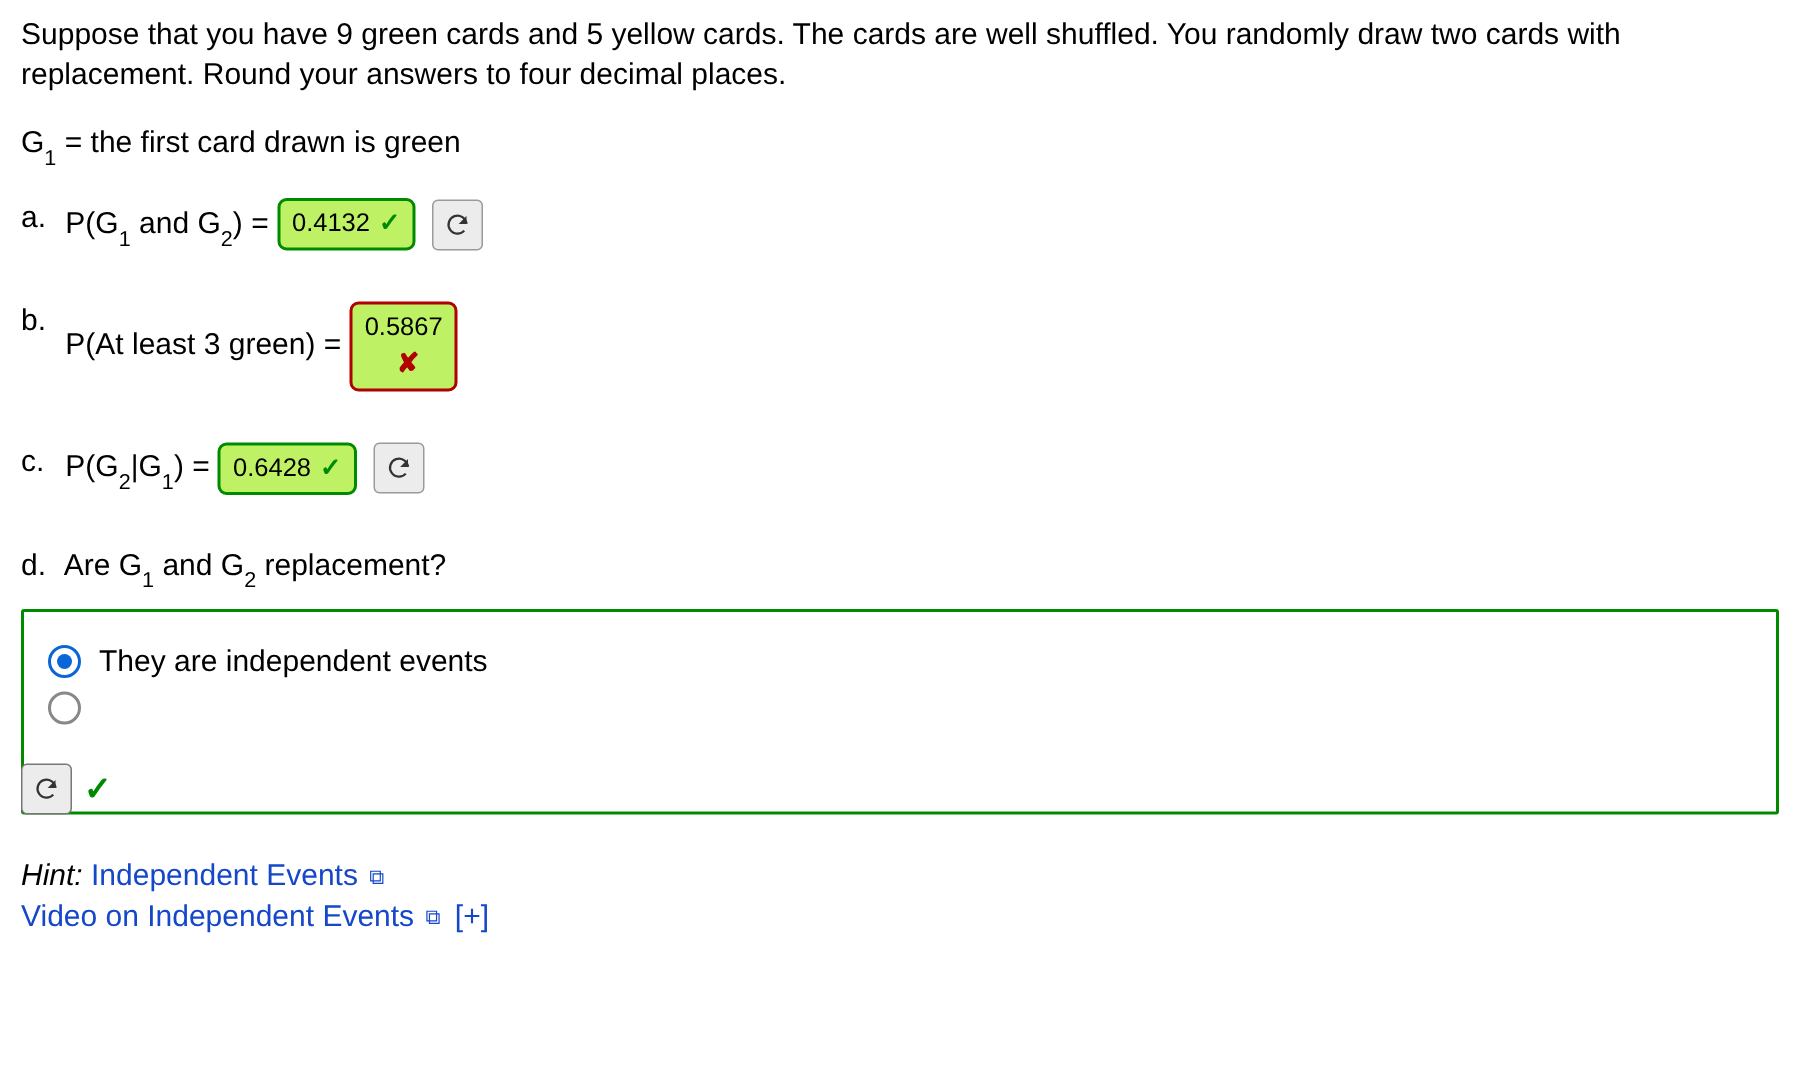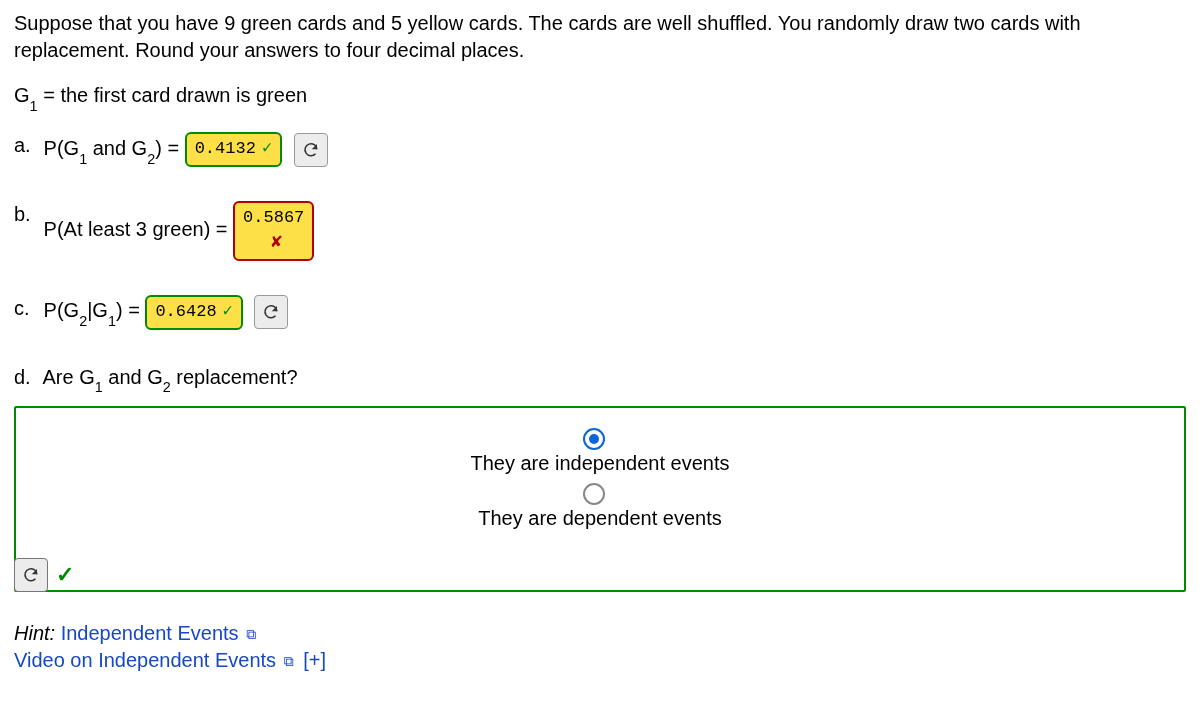--- a/index.html
+++ b/index.html
@@ -16,23 +16,22 @@
   .q:last-of-type { margin-bottom: 10px; }
   .label { display:inline-block; width: 24px; vertical-align: top;}
   sub { font-size: 0.72em; position: relative; top: 0.25em; }
   .answer {
     display: inline-flex;
     align-items: center;
     border: 2px solid;
     border-radius: 6px;
     padding: 4px 8px;
     font-size: 17px;
-    background: #fde047;
+    background: #bef264;
     vertical-align: middle;
-    font-family: Liberation Mono, monospace;
   }
   .answer.correct { border-color: #008a00; }
   .answer.incorrect { border-color: #b00000; flex-direction: column; }
   .mark { margin-left: 6px; font-weight: bold; }
   .mark.ok { color: #008a00; }
   .mark.bad { color: #b00000; font-size: 18px; }
   .retry-btn {
     display: inline-flex;
     align-items: center;
     justify-content: center;
@@ -47,21 +46,21 @@
     cursor: pointer;
   }
   .retry-btn svg { width: 18px; height: 18px; }
   .radio-group {
     border: 2px solid #008a00;
     border-radius: 2px;
     padding: 14px 16px 52px 16px;
     margin-top: 12px;
     position: relative;
   }
-  .radio-row { display: flex; align-items: center; margin: 6px 0; flex-direction: column; }
+  .radio-row { display: flex; align-items: center; margin: 6px 0; }
   .radio {
     width: 18px; height: 18px; border-radius: 50%;
     border: 2px solid #888; background: #fff;
     display: inline-flex; align-items: center; justify-content: center;
     margin-right: 12px;
     flex-shrink: 0;
   }
   .radio.selected { border-color: #0a66d6; }
   .radio.selected .dot { width: 10px; height: 10px; border-radius: 50%; background: #0a66d6; }
   .group-footer {
@@ -133,21 +132,20 @@
 
   <div class="radio-group">
     <div class="radio-row">
       <span class="radio selected">
           <span class="dot"></span>
         </span>
       <span>They are independent events</span>
     </div>
     <div class="radio-row">
       <span class="radio"></span>
-      <span>They are dependent events</span>
     </div>
     <div class="group-footer">
       <span class="retry-btn">
         <svg viewBox="0 0 24 24">
             <path fill="none" stroke="#333" stroke-width="2" d="M20 11a8 8 0 1 0-2 6"></path>
             <path fill="#333" d="M20 4v7h-7z"></path>
           </svg>
       </span>
       <span class="mark ok">✓</span>
     </div>

